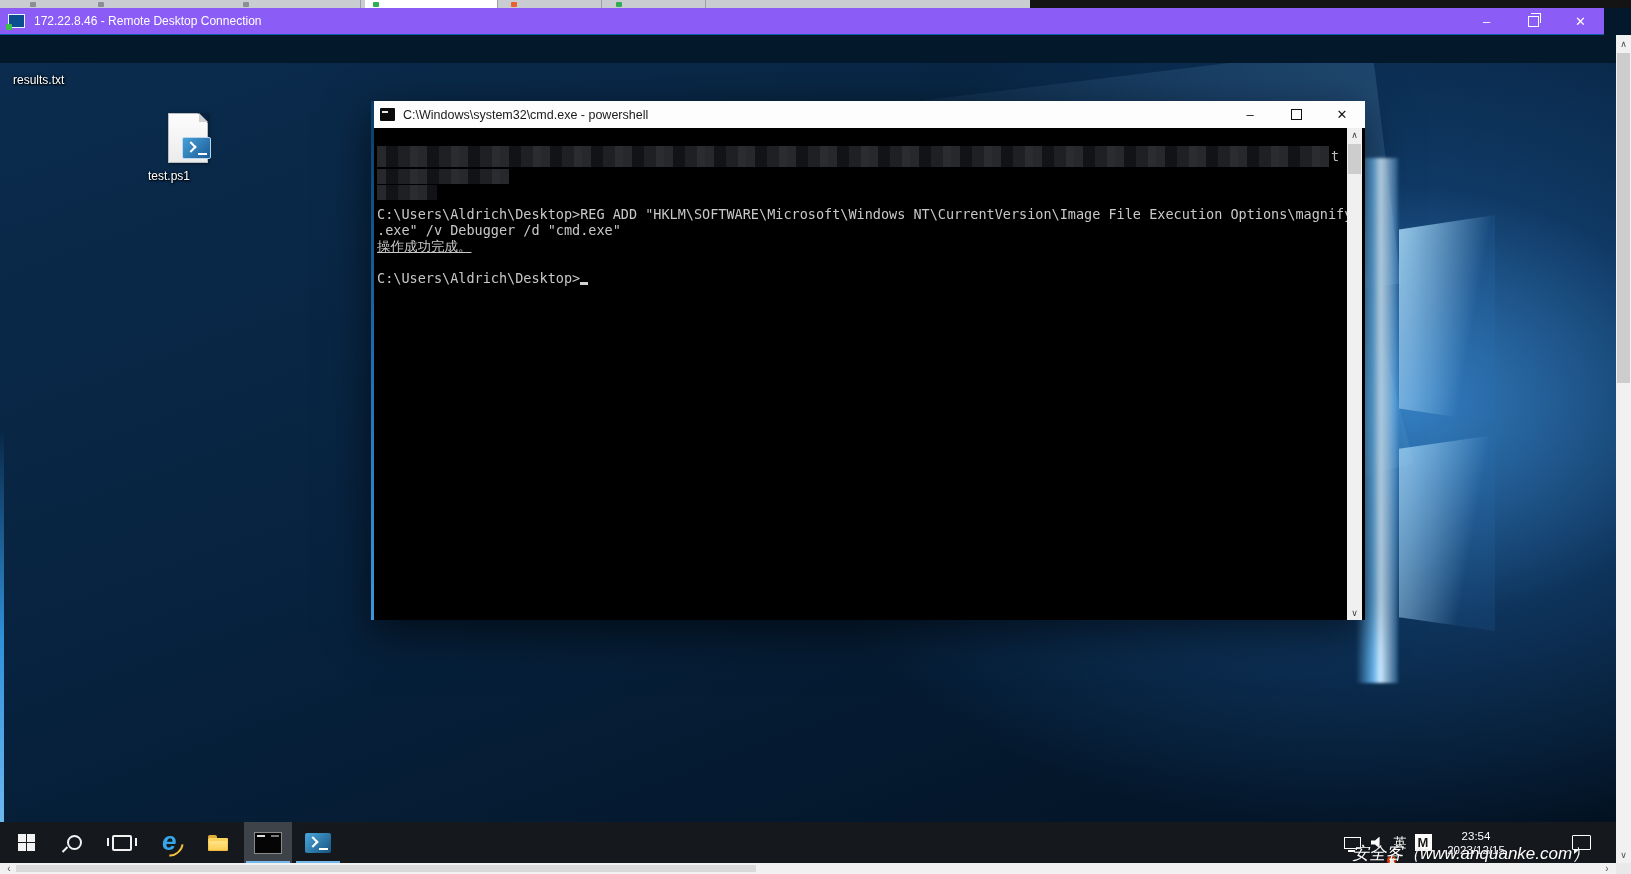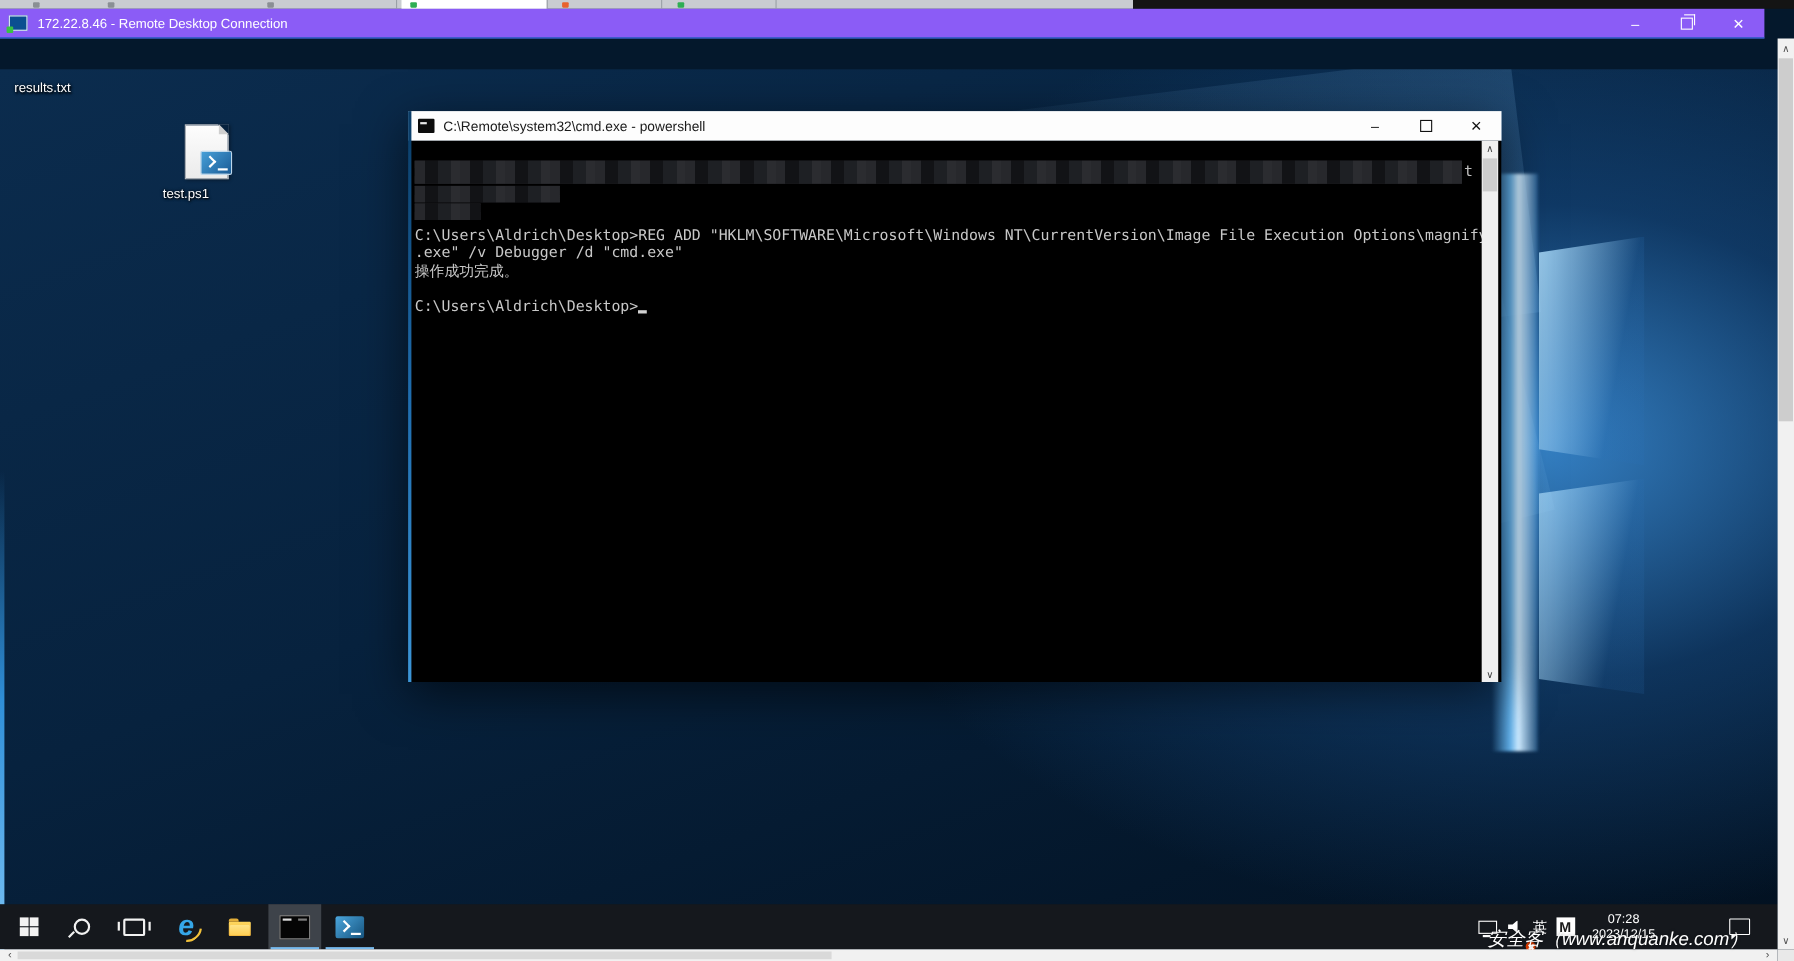--- a/index.html
+++ b/index.html
@@ -75,21 +75,21 @@
             font-family:"DejaVu Sans Mono",monospace;font-size:13.5px;color:#c8c8c8;}
   .redacted{position:absolute;filter:blur(.4px);background-color:#1a1b1e;
     background-image:
       repeating-linear-gradient(90deg,#27282c 0 9px,#121316 9px 21px,#1e2024 21px 33px,#2b2c30 33px 41px),
       repeating-linear-gradient(0deg, rgba(255,255,255,.05) 0 7px, rgba(0,0,0,.3) 7px 14px);}
   .red1{left:6px;top:18px;width:952px;height:21px;}
   .red2{left:6px;top:41px;width:132px;height:15px;}
   .red3{left:6px;top:57px;width:60px;height:15px;}
   .red-tail{position:absolute;left:960px;top:20px;color:#bdbdbd;}
   .tline{position:absolute;left:6px;white-space:pre;}
-  .tl1{top:78px;} .tl2{top:94px;} .tl3{top:110px;} .tl4{top:142px;}
+  .tl1{top:78px;} .tl2{top:94px;} .tl3{top:110px;text-decoration:underline;} .tl4{top:142px;}
   .cursor{display:inline-block;width:8px;height:12px;border-bottom:3px solid #d2d2d2;vertical-align:-2px;}
 
   .term-scroll{position:absolute;right:3px;top:27px;width:15px;height:492px;background:#f0f0f0;z-index:7;}
   .term-scroll .arrow{position:absolute;left:0;width:15px;height:14px;color:#3f3f3f;font-size:9px;
       display:flex;align-items:center;justify-content:center;}
   .term-scroll .a-up{top:0;} .term-scroll .a-down{bottom:0;}
   .term-thumb{position:absolute;left:1px;top:16px;width:13px;height:30px;background:#cdcdcd;}
 
   
   .taskbar{position:absolute;left:0;top:822px;width:1616px;height:41px;background:#15181d;z-index:20;}
@@ -198,21 +198,21 @@
         <span class="page-fold"></span>
         <span class="ps-mini"></span>
       </div>
       <span class="desk-label">test.ps1</span>
     </div>
 
     <div class="cmdwin">
       <div class="term-accent"></div>
       <div class="cmd-titlebar">
         <span class="cmd-icon"></span>
-        <span class="cmd-title">C:\Remote\system32\cmd.exe - powershell</span>
+        <span class="cmd-title">C:\Windows\system32\cmd.exe - powershell</span>
         <span class="cmd-controls">
           <span class="cmd-ctl">
               <span>–</span>
             </span>
           <span class="cmd-ctl">
               <span class="max-shape"></span>
             </span>
           <span class="cmd-ctl">
               <span>✕</span>
             </span>
@@ -276,21 +276,21 @@
       <span class="vol-icon"></span>
       <span class="vol-badge"></span>
     </div>
     <div class="tray-item ime-text" style="left:1390px;width:20px">
         <span>英</span>
       </div>
     <div class="tray-item" style="left:1412px;width:22px">
         <span class="m-box">M</span>
       </div>
     <div class="tray-item clock" style="left:1438px;width:76px">
-      <div>07:28</div>
+      <div>23:54</div>
       <div>2023/12/15</div>
     </div>
     <div class="tray-item" style="left:1566px;width:30px">
         <span class="ac-icon"></span>
       </div>
   </div>
 
   <div class="watermark">安全客（www.anquanke.com）</div>
 
   <div class="vscroll">

